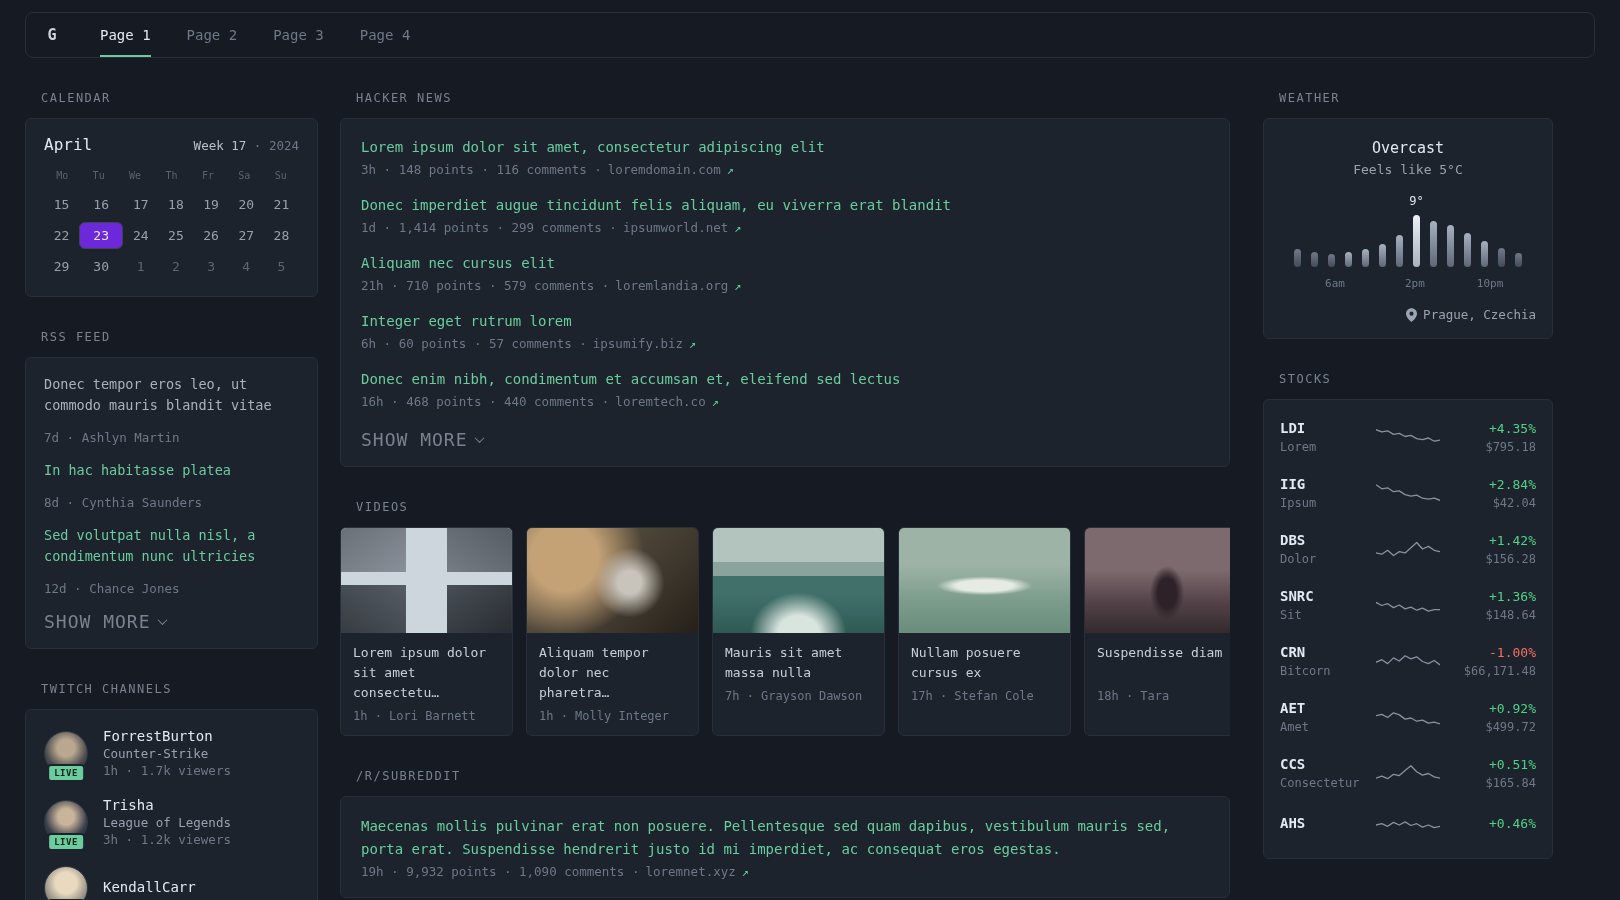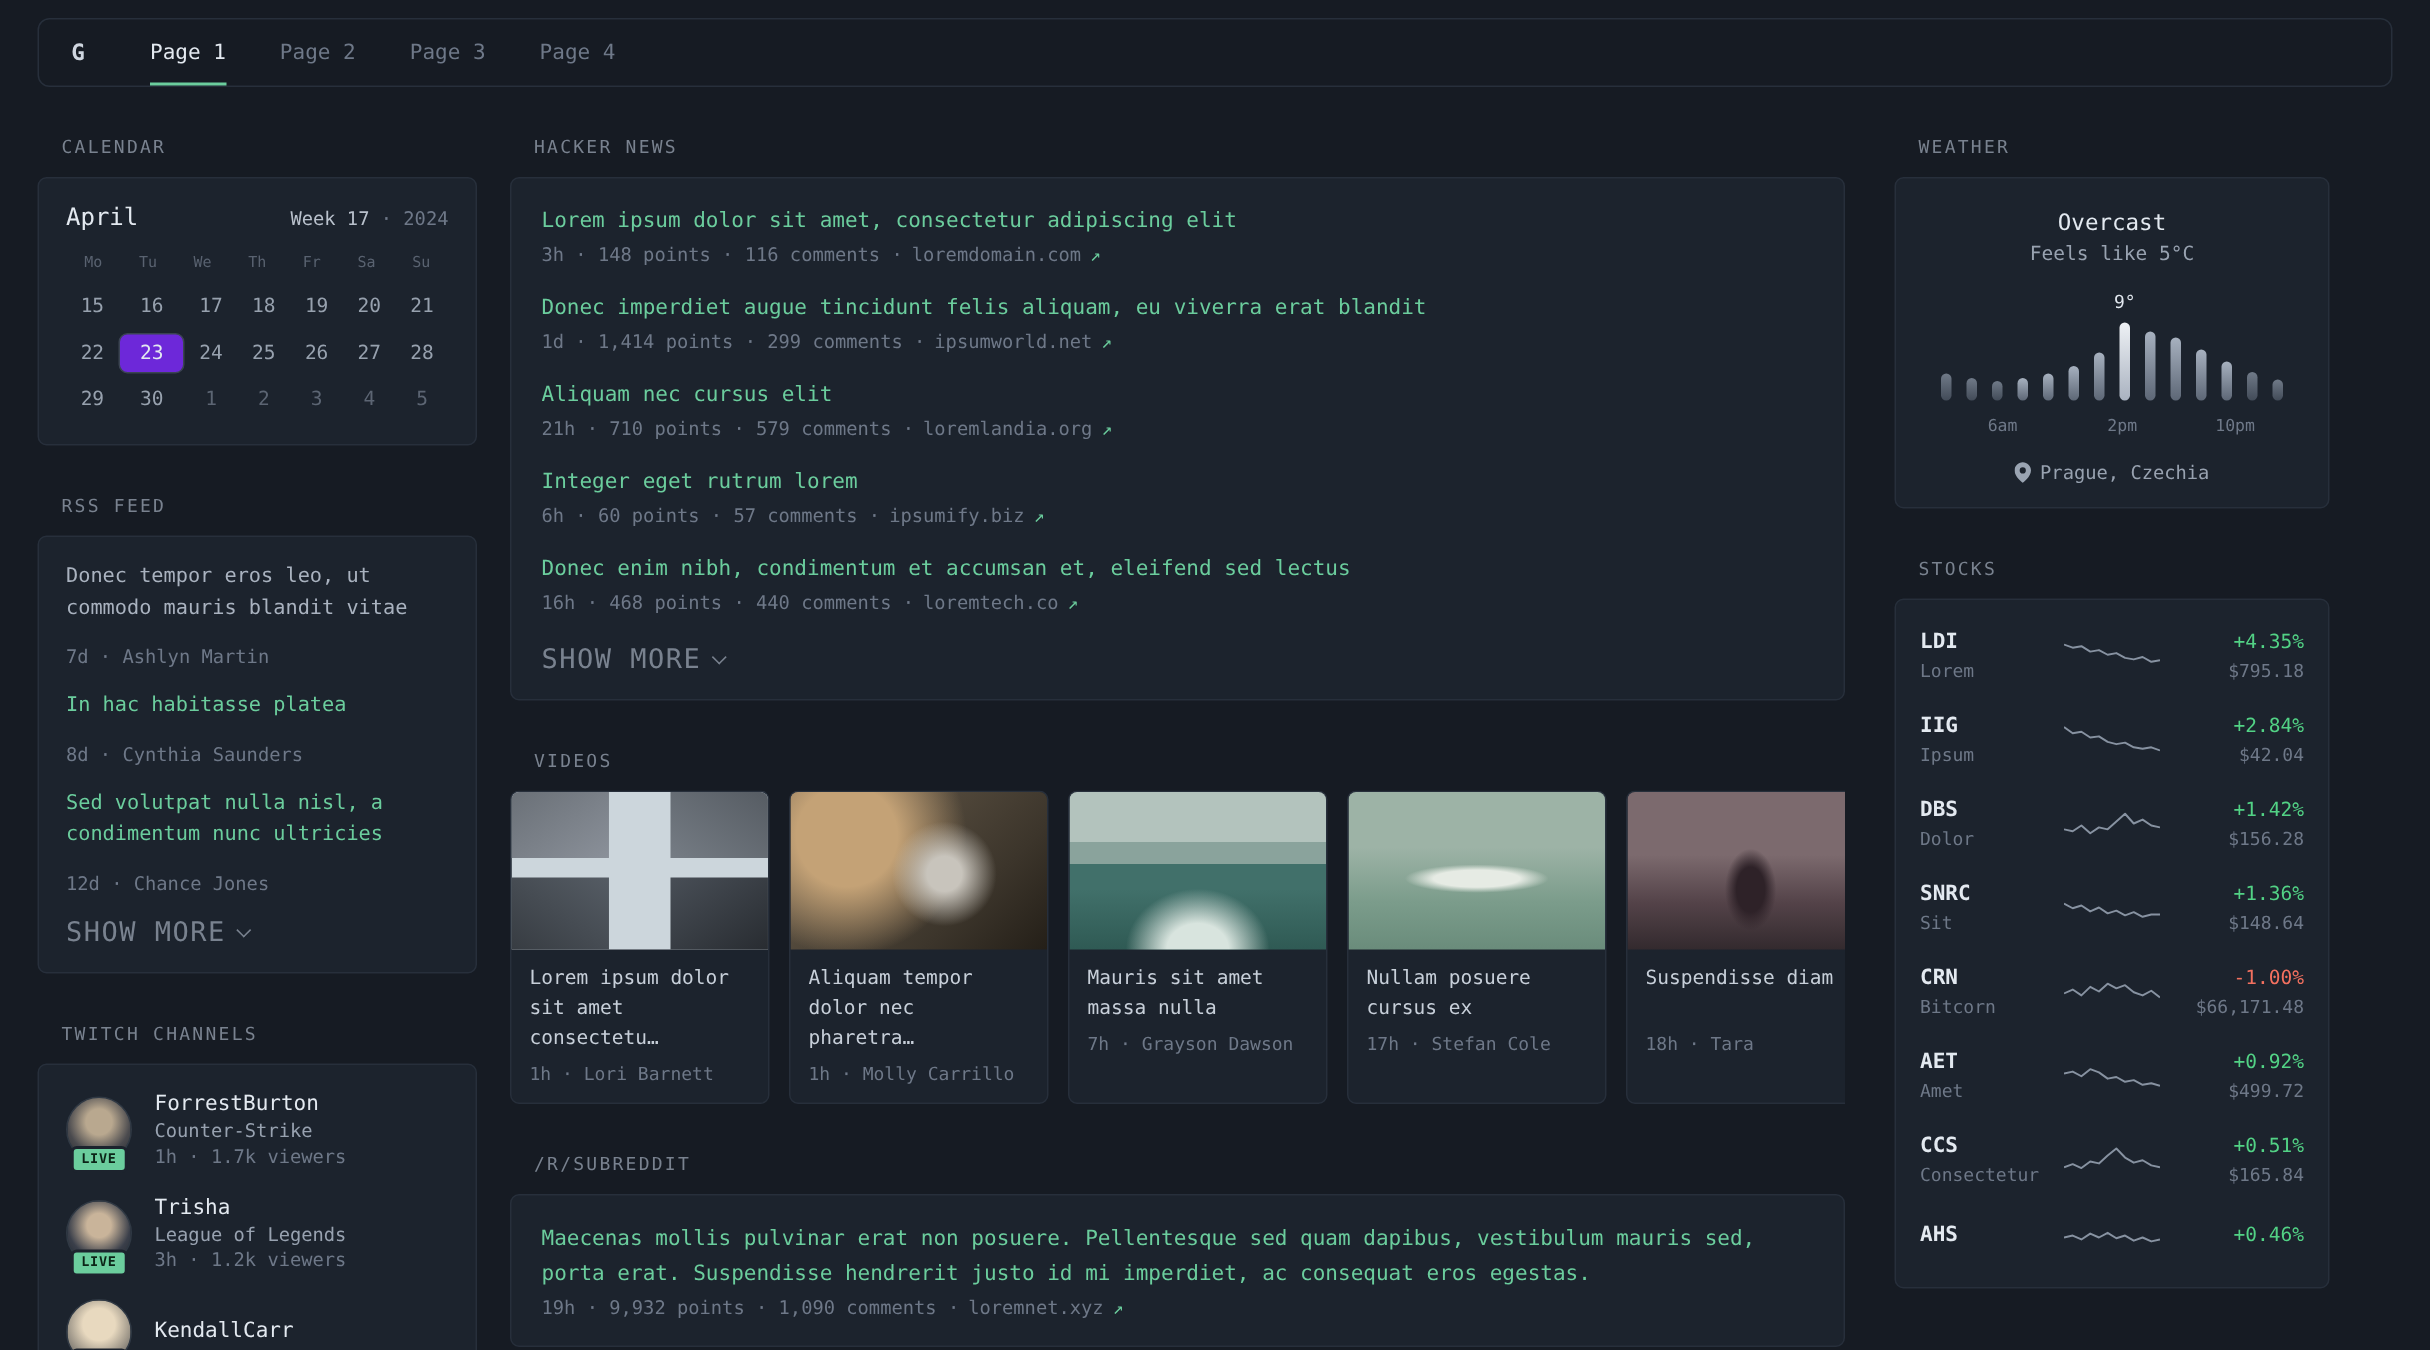--- a/index.html
+++ b/index.html
@@ -170,21 +170,21 @@
   .wbar{width:7px;border-radius:4px;position:relative;background:linear-gradient(#707a88,#424b58)}
   .wbar.day{background:linear-gradient(#a7b1bf,#5d6776)}
   .wbar.now{background:linear-gradient(#eef1f5,#a9b2c0)}
   .wbar-label{
     position:absolute;top:-21px;left:50%;transform:translateX(-50%);
     color:#e2e8ef;font-size:12px;
   }
   .w-times{position:relative;height:15px;margin:10px 14px 0;font-size:11px;color:var(--text-dim)}
   .w-times span{position:absolute;transform:translateX(-50%)}
   .w-loc{
-    display:flex;align-items:center;justify-content:center;gap:6px;
+    display:flex;align-items:center;justify-content:flex-end;gap:6px;
     margin-top:15px;font-size:12.5px;color:var(--text-mid);
   }
   .pin{flex:none;display:inline-flex}
   
   .stocks-card{padding:9px 16px}
   .stock-row{display:flex;align-items:center;justify-content:flex-start;padding:11px 0;cursor:pointer}
   .s-left{width:92px;flex:none}
   .s-sym{font-size:14px;font-weight:bold;color:var(--text-bright)}
   .s-name{font-size:12px;color:var(--text-dim);margin-top:4px}
   .s-spark{flex:1;display:flex;justify-content:center;color:#8792a1}
@@ -376,21 +376,21 @@
           <div class="thumb thumb-1"></div>
           <div class="video-body">
             <div class="video-title">Lorem ipsum dolor sit amet consectetu…</div>
             <div class="video-meta">1h · Lori Barnett</div>
           </div>
         </div>
         <div class="video-card">
           <div class="thumb thumb-2"></div>
           <div class="video-body">
             <div class="video-title">Aliquam tempor dolor nec pharetra…</div>
-            <div class="video-meta">1h · Molly Carrillo</div>
+            <div class="video-meta">1h · Molly Integer</div>
           </div>
         </div>
         <div class="video-card">
           <div class="thumb thumb-3"></div>
           <div class="video-body">
             <div class="video-title">Mauris sit amet massa nulla</div>
             <div class="video-meta">7h · Grayson Dawson</div>
           </div>
         </div>
         <div class="video-card">

